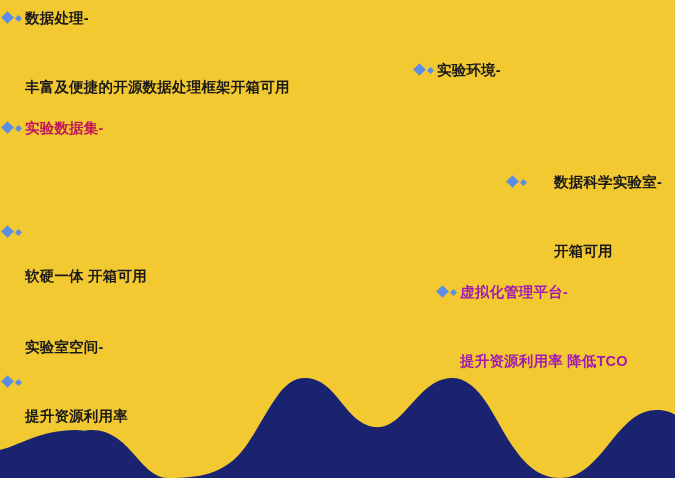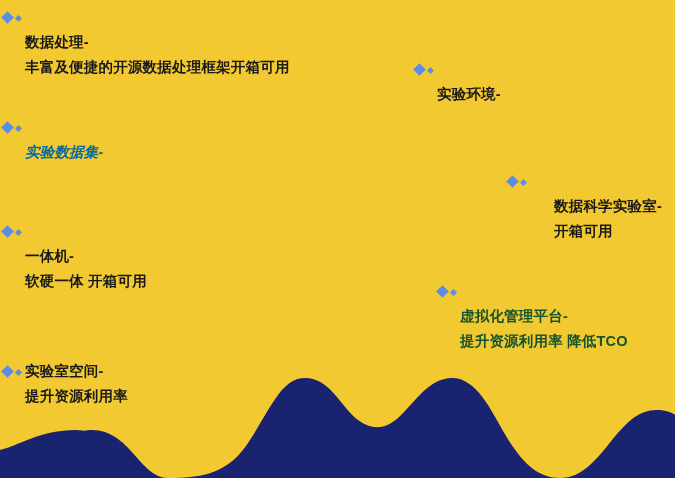--- a/index.html
+++ b/index.html
@@ -64,22 +64,22 @@
     height: 5px;
   }
   .feature-text {
     flex: 0 0 auto;
     color: #191919;
     font-size: 14.5px;
     font-weight: bold;
     line-height: 25px;
     letter-spacing: 0.2px;
   }
-  .feature-title { display: block; margin-top: 24px; }
-  .feature-desc  { display: block; }
+  .feature-title { display: block; }
+  .feature-desc  { display: block; margin-top: 44px; }
 
   
   .pos-0 { left: 3px;   top: 6px;   }
   .pos-1 { left: 415px; top: 58px;  }
   .pos-2 { left: 3px;   top: 116px; }
   .pos-3 { left: 508px; top: 170px; gap: 24px; }
   .pos-4 { left: 3px;   top: 220px; }
   .pos-5 { left: 438px; top: 280px; }
   .pos-6 { left: 3px;   top: 335px; align-items: center; }
 </style>
@@ -107,21 +107,21 @@
     <span class="feature-text" style="color: rgb(25, 25, 25); text-align: center;">
       <span class="feature-title">实验环境-</span>
     </span>
   </div>
 
   <div class="feature-item pos-2">
     <span class="bullet-marker">
       <span class="dia-big" style="background: rgb(91, 140, 230);"></span>
         <span class="dia-small" style="background: rgb(91, 140, 230);"></span>
     </span>
-    <span class="feature-text" style="color: #0369a1; font-style: italic;">
+    <span class="feature-text" style="color: #be185d;">
       <span class="feature-title">实验数据集-</span>
     </span>
   </div>
 
   <div class="feature-item pos-3">
     <span class="bullet-marker">
       <span class="dia-big" style="background: rgb(91, 140, 230);"></span>
         <span class="dia-small" style="background: rgb(91, 140, 230);"></span>
     </span>
     <span class="feature-text" style="color: rgb(25, 25, 25);">
@@ -129,31 +129,30 @@
       <span class="feature-desc">开箱可用</span>
     </span>
   </div>
 
   <div class="feature-item pos-4">
     <span class="bullet-marker">
       <span class="dia-big" style="background: rgb(91, 140, 230);"></span>
         <span class="dia-small" style="background: rgb(91, 140, 230);"></span>
     </span>
     <span class="feature-text" style="color: rgb(25, 25, 25);">
-      <span class="feature-title">一体机-</span>
       <span class="feature-desc">软硬一体 开箱可用</span>
     </span>
   </div>
 
   <div class="feature-item pos-5">
     <span class="bullet-marker">
       <span class="dia-big" style="background: rgb(91, 140, 230);"></span>
         <span class="dia-small" style="background: rgb(91, 140, 230);"></span>
     </span>
-    <span class="feature-text" style="color: #14532d;">
+    <span class="feature-text" style="color: #a21caf;">
       <span class="feature-title">虚拟化管理平台-</span>
       <span class="feature-desc">提升资源利用率 降低TCO</span>
     </span>
   </div>
 
   <div class="feature-item pos-6">
     <span class="bullet-marker">
       <span class="dia-big" style="background: rgb(91, 140, 230);"></span>
         <span class="dia-small" style="background: rgb(91, 140, 230);"></span>
     </span>

